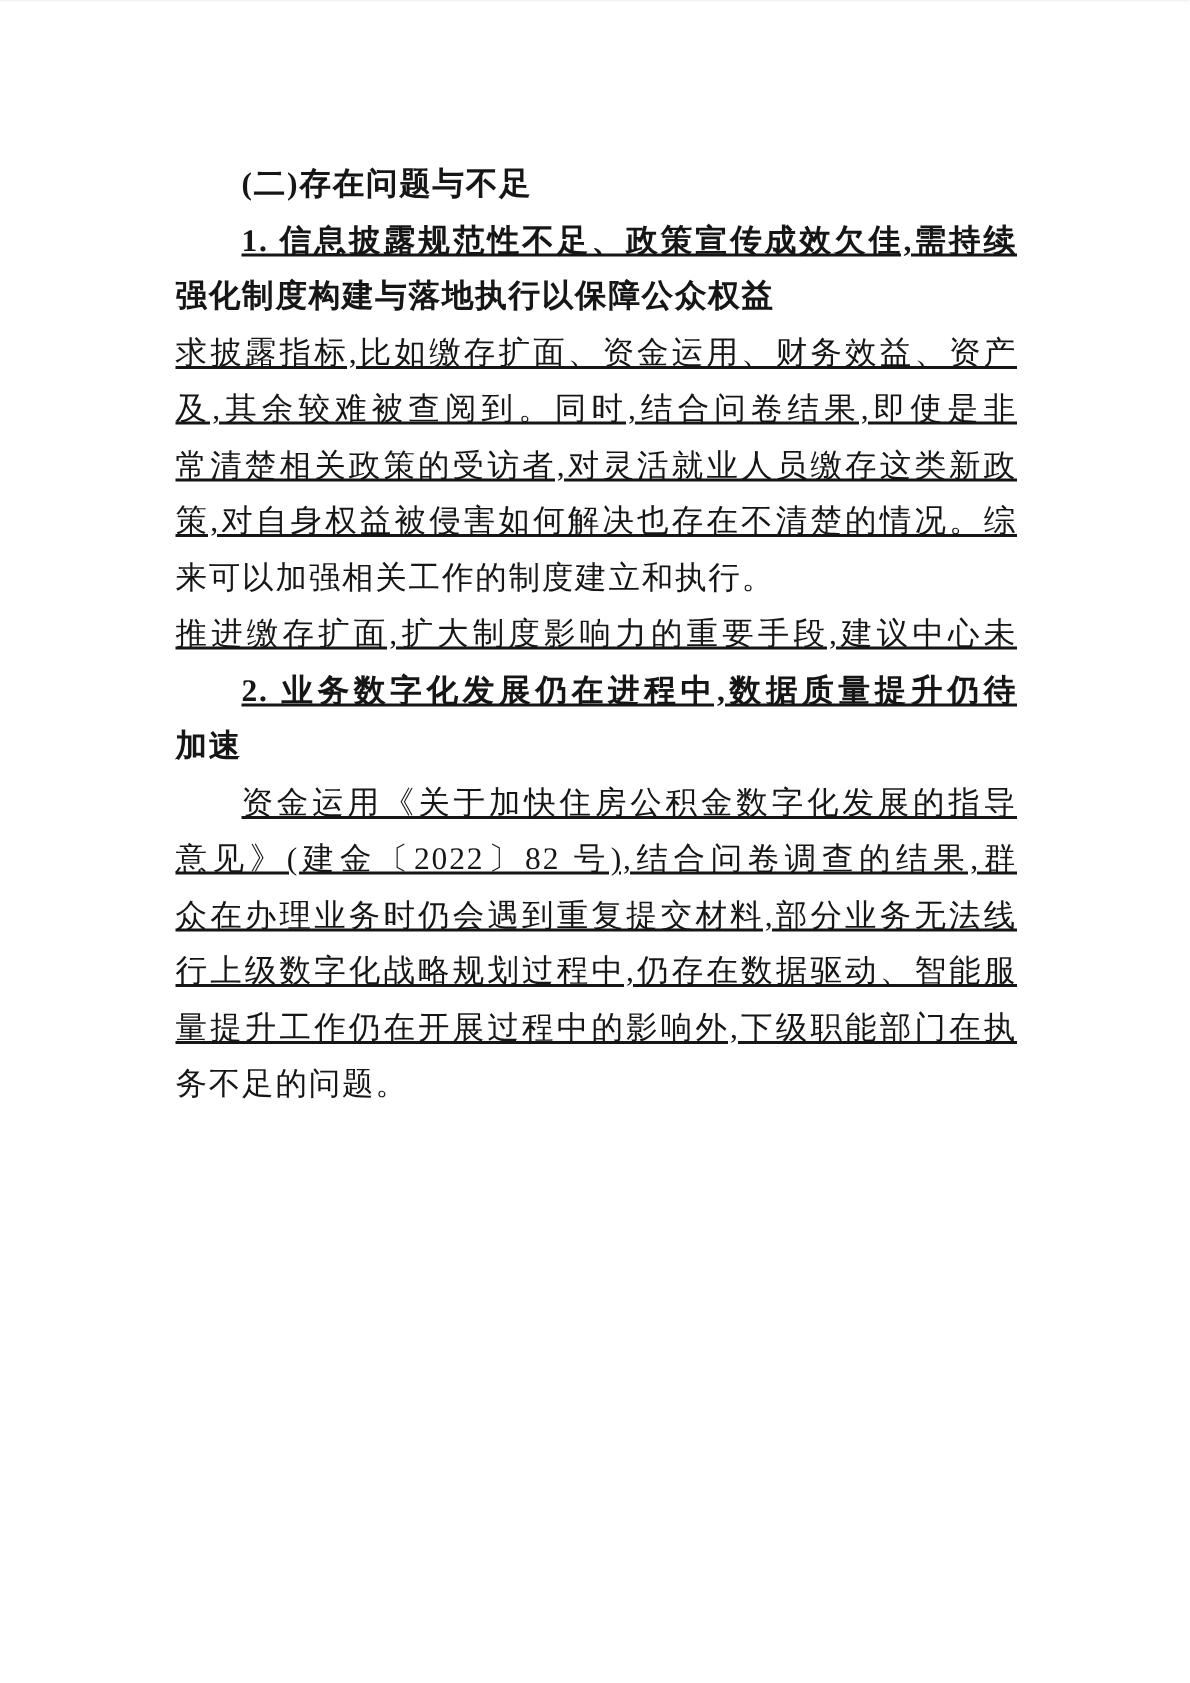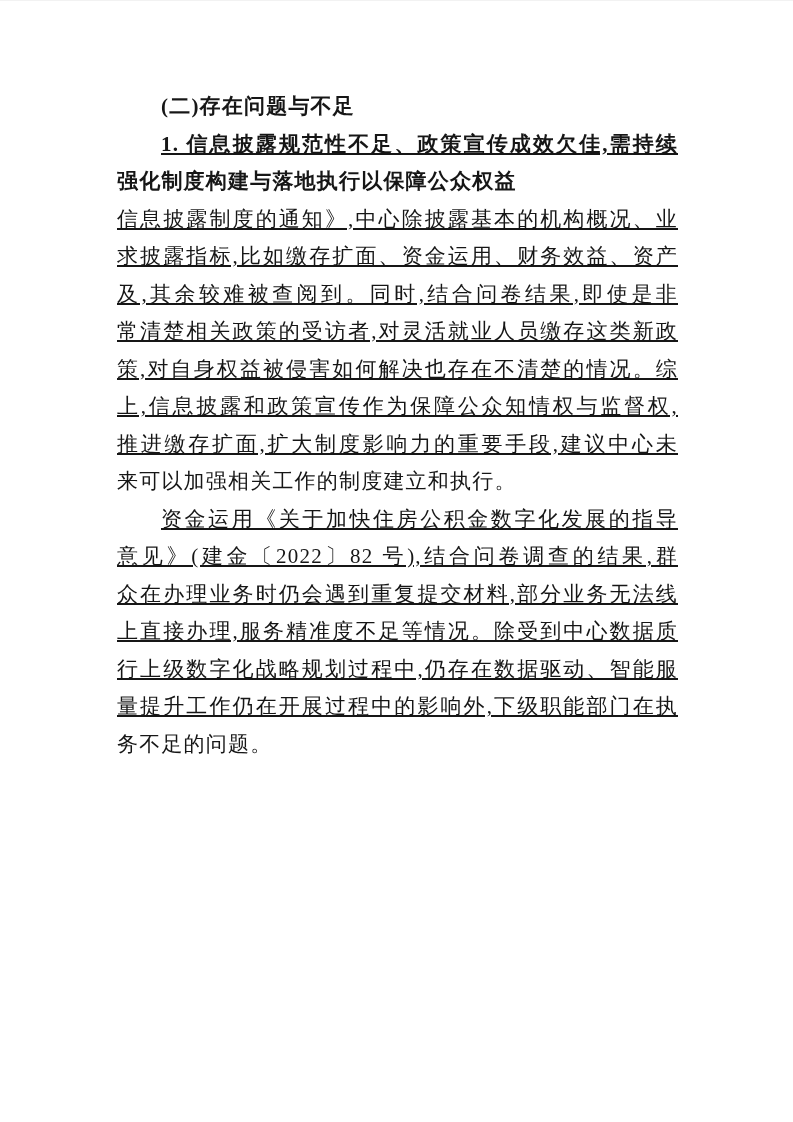--- a/index.html
+++ b/index.html
@@ -11,21 +11,21 @@
     position: relative;
     width: 793px;
     height: 1122px;
     background: #ffffff;
     border-top: 1px solid #f2f2f2;
     overflow: hidden;
   }
   .text-block {
     position: absolute;
     left: 117px;
-    top: 87px;
+    top: 103px;
     width: 561px;
     font-family: "Liberation Serif", "DejaVu Serif", serif;
     font-size: 21px;
     letter-spacing: 1.2px;
     line-height: 37.5px;
     color: #161616;
   }
   .line {
     height: 37.5px;
     white-space: pre-wrap;
@@ -47,32 +47,31 @@
 <body>
 
 <div class="page">
   <div class="text-block">
 
     <div class="line bold indent">(二)存在问题与不足</div>
 
     <div class="line bold indent just">1. 信息披露规范性不足、政策宣传成效欠佳,需持续</div>
     <div class="line bold">强化制度构建与落地执行以保障公众权益</div>
 
-    <div class="line just">信息披露制度的通知》,中心除披露基本的机构概况、业</div>
     <div class="line just">求披露指标,比如缴存扩面、资金运用、财务效益、资产</div>
     <div class="line just">及,其余较难被查阅到。同时,结合问卷结果,即使是非</div>
     <div class="line just">常清楚相关政策的受访者,对灵活就业人员缴存这类新政</div>
     <div class="line just">策,对自身权益被侵害如何解决也存在不清楚的情况。综</div>
-    <div class="line just">上,信息披露和政策宣传作为保障公众知情权与监督权,</div>
+    <div class="line">来可以加强相关工作的制度建立和执行。</div>
     <div class="line just">推进缴存扩面,扩大制度影响力的重要手段,建议中心未</div>
-    <div class="line">来可以加强相关工作的制度建立和执行。</div>
 
+    <div class="line bold indent just">2. 业务数字化发展仍在进程中,数据质量提升仍待</div>
+    <div class="line bold">加速</div>
 
     <div class="line indent just">资金运用《关于加快住房公积金数字化发展的指导</div>
     <div class="line just">意见》(建金〔2022〕82 号),结合问卷调查的结果,群</div>
     <div class="line just">众在办理业务时仍会遇到重复提交材料,部分业务无法线</div>
-    <div class="line just">上直接办理,服务精准度不足等情况。除受到中心数据质</div>
     <div class="line just">行上级数字化战略规划过程中,仍存在数据驱动、智能服</div>
     <div class="line just">量提升工作仍在开展过程中的影响外,下级职能部门在执</div>
     <div class="line">务不足的问题。</div>
 
   </div>
 </div>
 
 </body></html>

